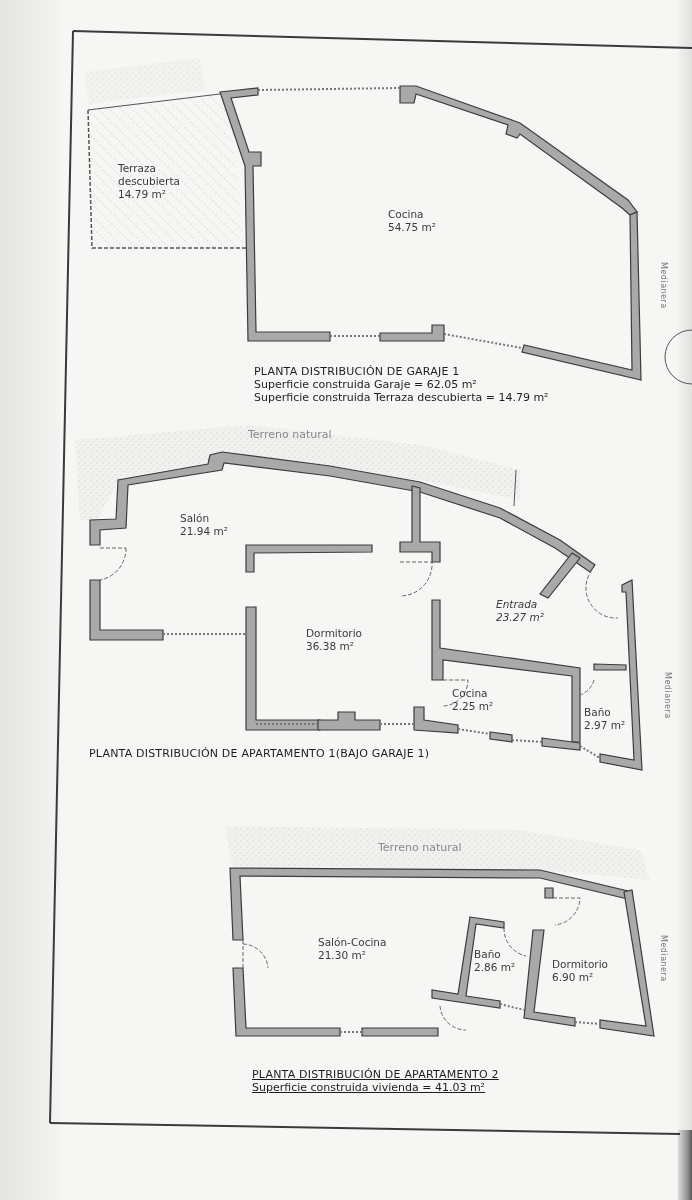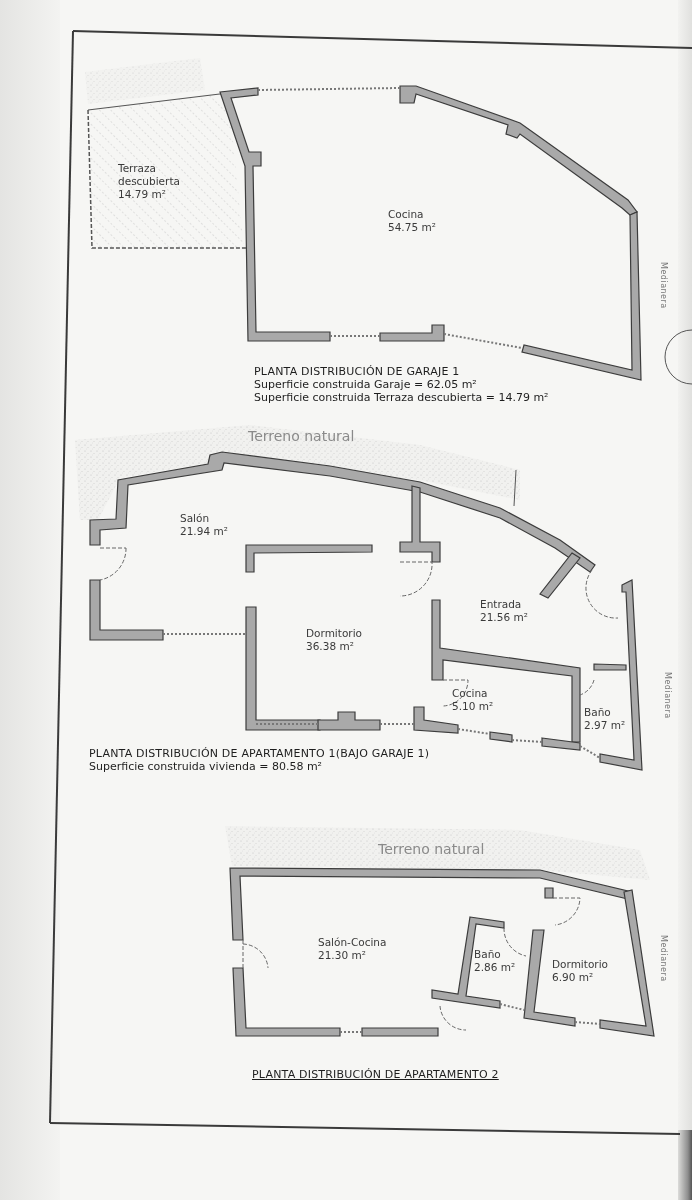--- a/index.html
+++ b/index.html
@@ -26,21 +26,21 @@
     .caption {
       position: absolute; font-size: 11px; line-height: 13px; color: #1e1e1e;
       white-space: nowrap;
     }
     .caption .t { letter-spacing: 0.2px; }
     .side {
       position: absolute; font-size: 8px; color: #777; letter-spacing: 0.5px;
       transform: rotate(90deg); transform-origin: left top; white-space: nowrap;
     }
     .ghost {
-      position: absolute; font-size: 14px; color: #8a8a8a; white-space: nowrap;
+      position: absolute; font-size: 11px; color: #8a8a8a; white-space: nowrap;
     }
   </style>
 </head>
 <body>
 
 <div class="page-shadow"></div>
 <div class="right-edge"></div>
 <div class="right-edge right-edge-top"></div>
 
 <svg class="plan" width="692" height="1200" viewBox="0 0 692 1200">
@@ -153,47 +153,47 @@
 
 <div class="ghost" style="left:248px;top:428px;">Terreno natural</div>
 <div class="lbl" style="left:180px;top:512px;width:80px;">
   <div>Salón</div>
   <div>21.94 m²</div>
 </div>
 <div class="lbl" style="left:306px;top:627px;width:80px;">
   <div>Dormitorio</div>
   <div>36.38 m²</div>
 </div>
-<div class="lbl" style="left:480px;top:598px;width:80px;">
+<div class="lbl" style="left:496px;top:598px;width:80px;font-style:italic;">
   <div>Entrada</div>
-  <div>21.56 m²</div>
+  <div>23.27 m²</div>
 </div>
 <div class="lbl" style="left:452px;top:687px;width:64px;">
   <div>Cocina</div>
-  <div>5.10 m²</div>
+  <div>2.25 m²</div>
 </div>
 <div class="lbl" style="left:584px;top:706px;width:50px;">
   <div>Baño</div>
   <div>2.97 m²</div>
 </div>
 <div class="side" style="left:672px;top:672px;">Medianera</div>
 <div class="caption" style="left:89px;top:747px;">
   <div class="t">PLANTA DISTRIBUCIÓN DE APARTAMENTO 1(BAJO GARAJE 1)</div>
-  <div>Superficie construida vivienda = 80.58 m²</div>
 </div>
 
 <div class="ghost" style="left:378px;top:841px;">Terreno natural</div>
 <div class="lbl" style="left:318px;top:936px;width:100px;">
   <div>Salón-Cocina</div>
   <div>21.30 m²</div>
 </div>
 <div class="lbl" style="left:474px;top:948px;width:54px;">
   <div>Baño</div>
   <div>2.86 m²</div>
 </div>
 <div class="lbl" style="left:552px;top:958px;width:80px;">
   <div>Dormitorio</div>
   <div>6.90 m²</div>
 </div>
 <div class="side" style="left:668px;top:935px;">Medianera</div>
 <div class="caption" style="left:252px;top:1068px;text-decoration:underline;">
   <div class="t">PLANTA DISTRIBUCIÓN DE APARTAMENTO 2</div>
+  <div>Superficie construida vivienda = 41.03 m²</div>
 </div>
 
 </body></html>

